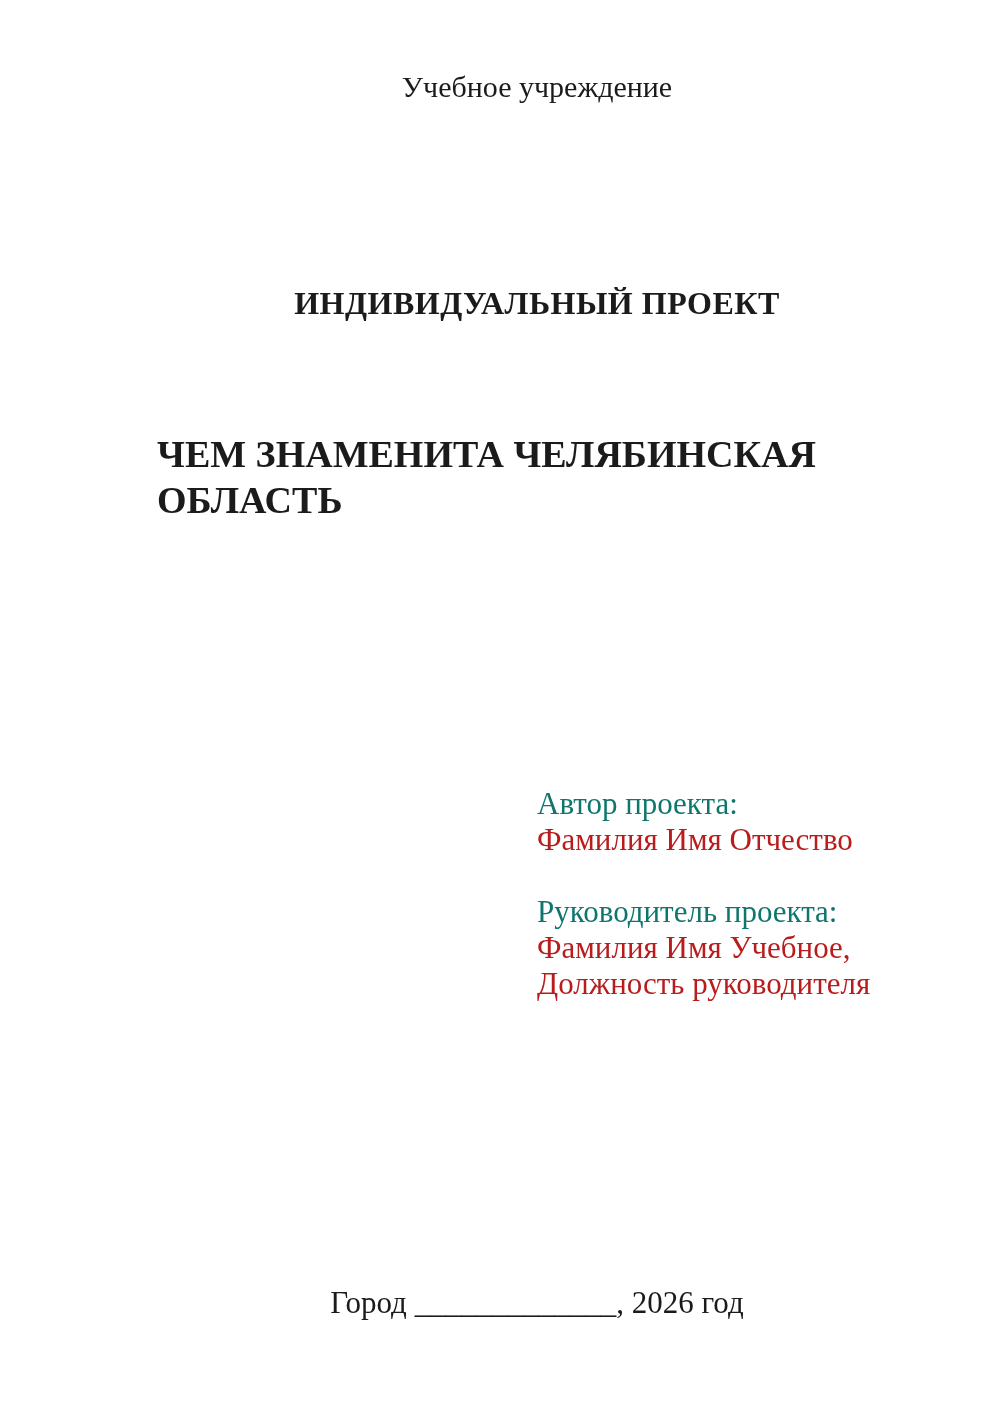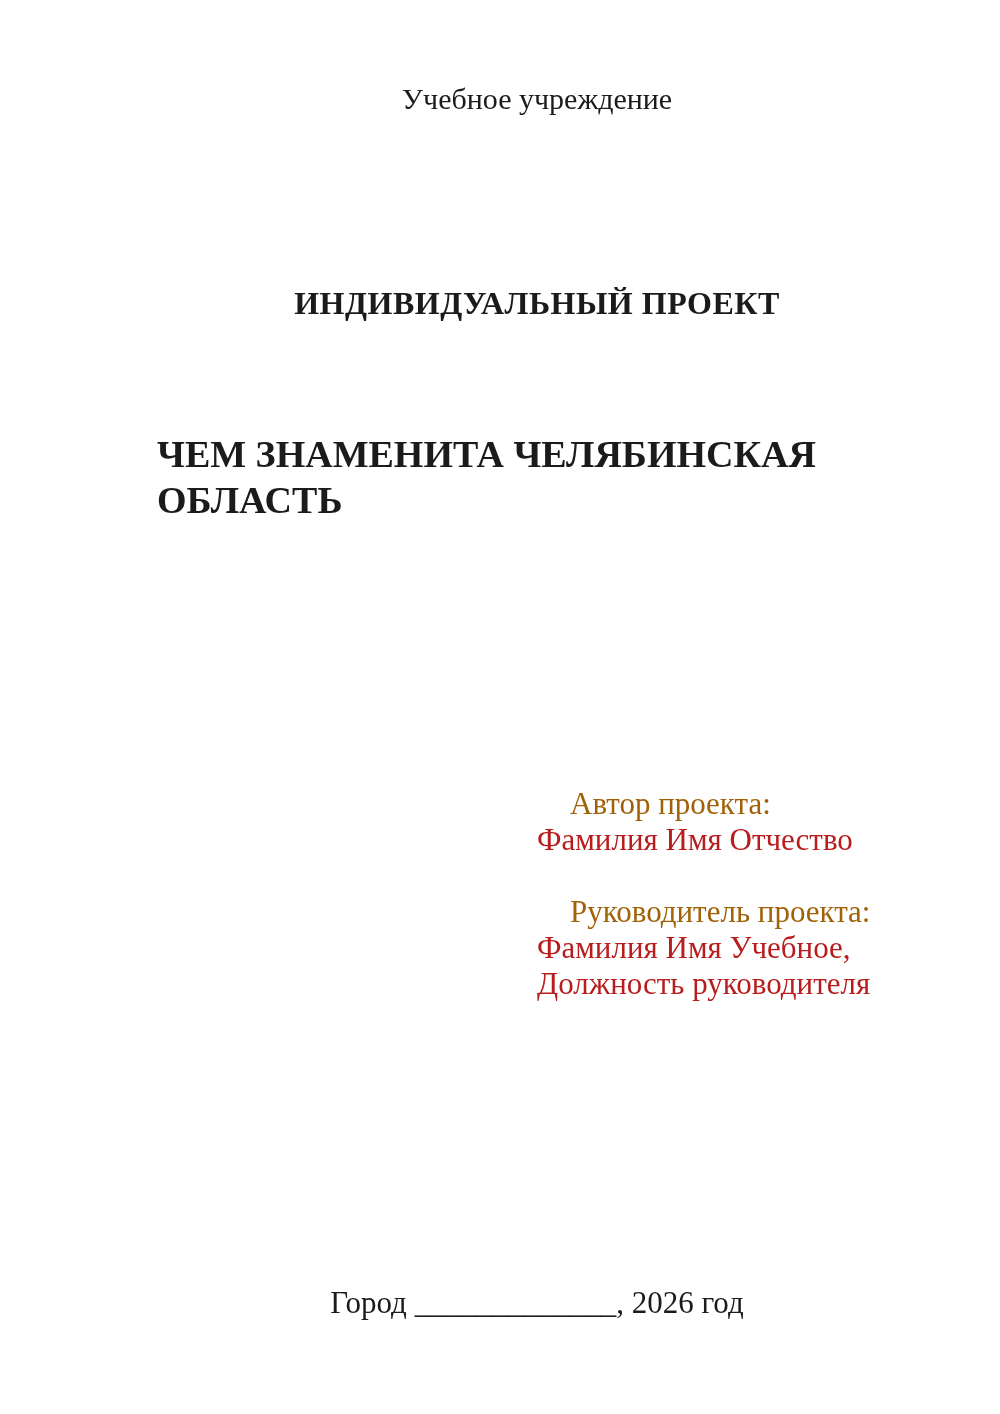--- a/index.html
+++ b/index.html
@@ -20,21 +20,21 @@
     background: #ffffff;
   }
   
   .centered {
     position: absolute;
     left: 74px;
     width: 926px;
     text-align: center;
   }
   .institution {
-    top: 82px;
+    top: 70px;
     font-size: 30px;
     line-height: 1.15;
   }
   .project-type {
     top: 261px;
     font-size: 32px;
     font-weight: bold;
     letter-spacing: 0.5px;
     margin-top: 24px;
   }
@@ -50,21 +50,21 @@
   .credits {
     position: absolute;
     left: 537px;
     top: 786px;
     font-size: 31px;
     line-height: 36px;
   }
   .credit-group.supervisor {
     margin-top: 36px;
   }
-  .credit-label { color: #a16207; margin-left: 33px; }
+  .credit-label { color: #0f766e; }
   .credit-value { color: #b91c1c; }
   .footer-line {
     top: 1285px;
     font-size: 31px;
     line-height: 36px;
     white-space: pre;
   }
 </style>
 </head>
 <body>

